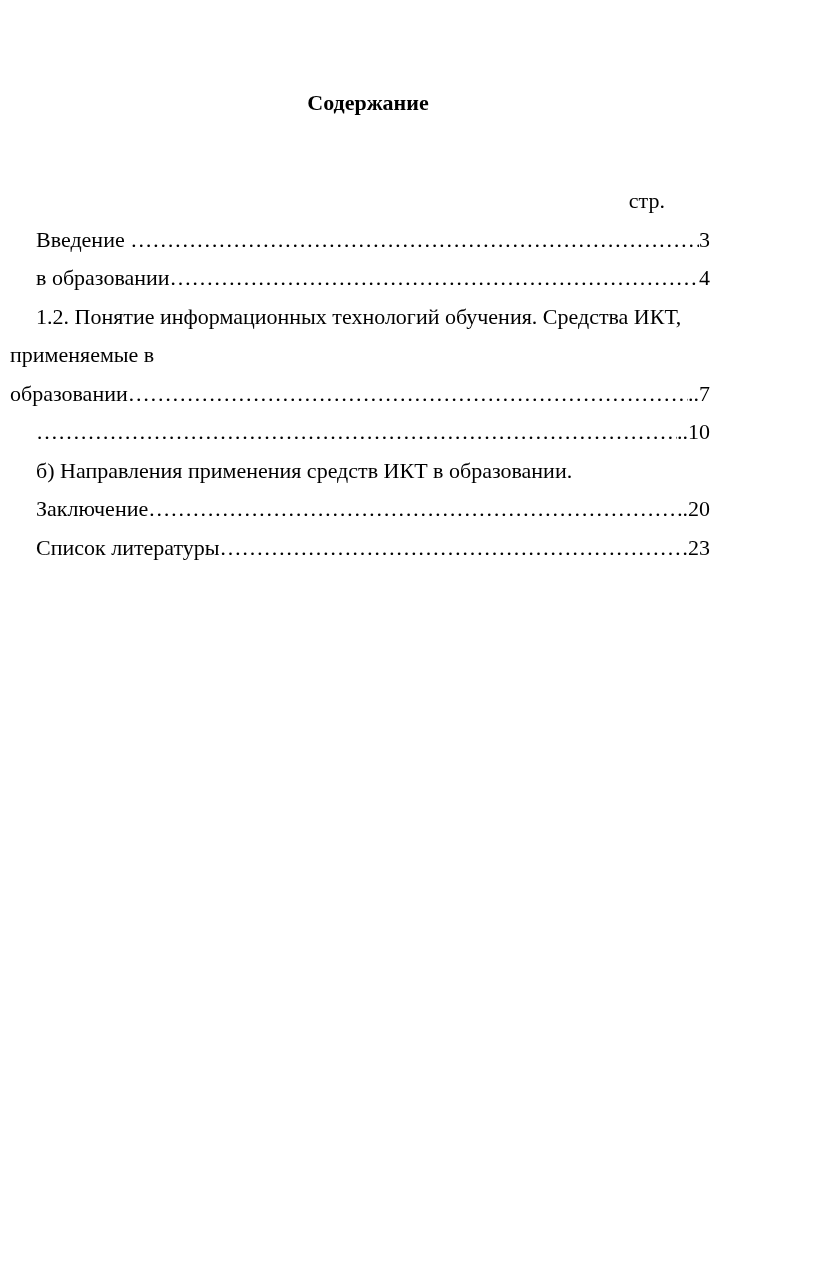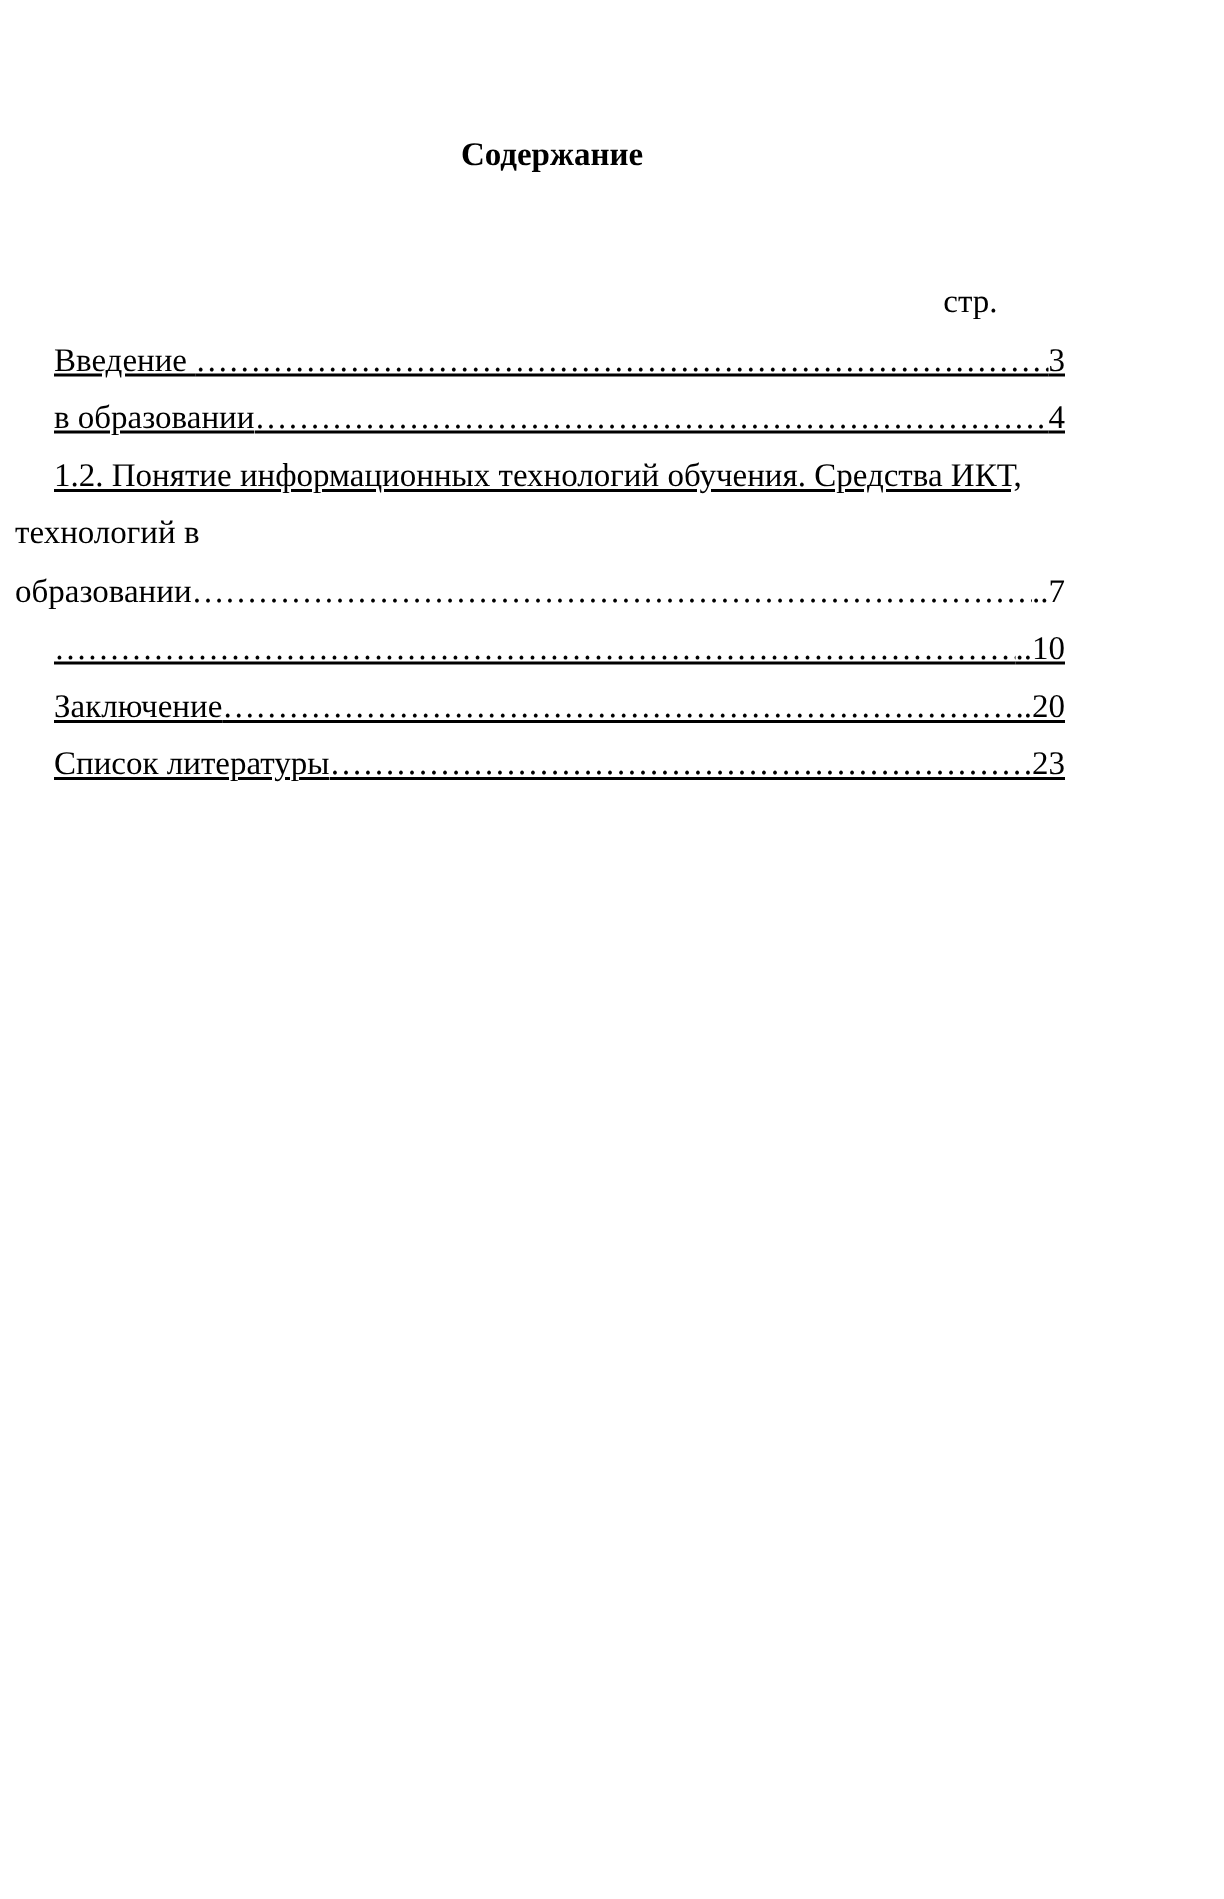--- a/index.html
+++ b/index.html
@@ -39,21 +39,20 @@
   }
   .toc-row {
     display: flex;
     align-items: baseline;
     line-height: 38.5px;
     white-space: nowrap;
     overflow: hidden;
   }
   .toc-row.indent {
     margin-left: 26px;
-    text-decoration: underline;
   }
   .toc-label {
     white-space: pre;
     flex: 0 0 auto;
   }
   .toc-leader {
     flex: 1 1 auto;
     overflow: hidden;
     white-space: nowrap;
     min-width: 0;
@@ -84,35 +83,38 @@
       <span class="toc-label">в образовании</span>
       <span class="toc-leader">……………………………………………………………………………………………………………………………………………………</span>
       <span class="toc-page">4</span>
     </div>
 
     <div class="toc-row indent">
       <span class="toc-label">1.2. Понятие информационных технологий обучения. Средства ИКТ,</span>
     </div>
 
     <div class="toc-row">
-      <span class="toc-label">технологий в</span>
+      <span class="toc-label">применяемые в</span>
     </div>
 
     <div class="toc-row">
       <span class="toc-label">образовании</span>
       <span class="toc-leader">……………………………………………………………………………………………………………………………………………………</span>
       <span class="toc-page">..7</span>
     </div>
 
     <div class="toc-row indent">
       <span class="toc-leader">……………………………………………………………………………………………………………………………………………………</span>
       <span class="toc-page">..10</span>
     </div>
 
 
+    <div class="toc-row indent">
+      <span class="toc-label">б) Направления применения средств ИКТ в образовании.</span>
+    </div>
 
     <div class="toc-row indent">
       <span class="toc-label">Заключение</span>
       <span class="toc-leader">……………………………………………………………………………………………………………………………………………………</span>
       <span class="toc-page">.20</span>
     </div>
 
     <div class="toc-row indent">
       <span class="toc-label">Список литературы</span>
       <span class="toc-leader">……………………………………………………………………………………………………………………………………………………</span>

